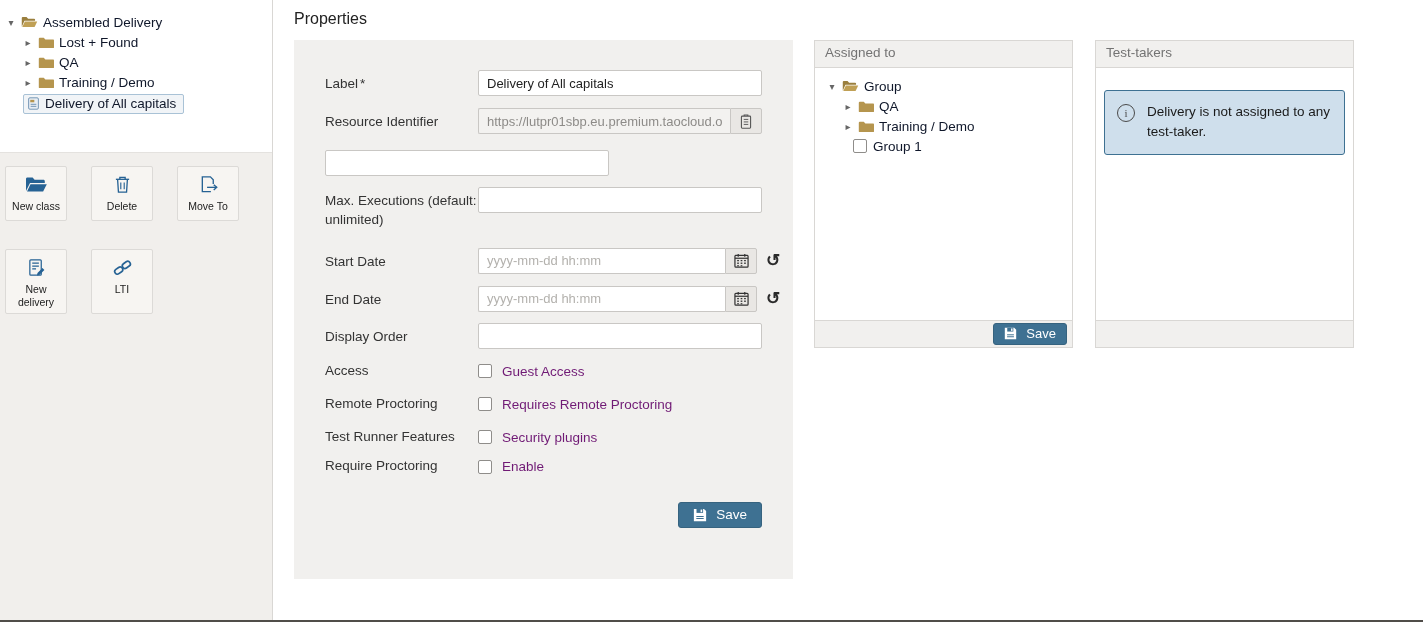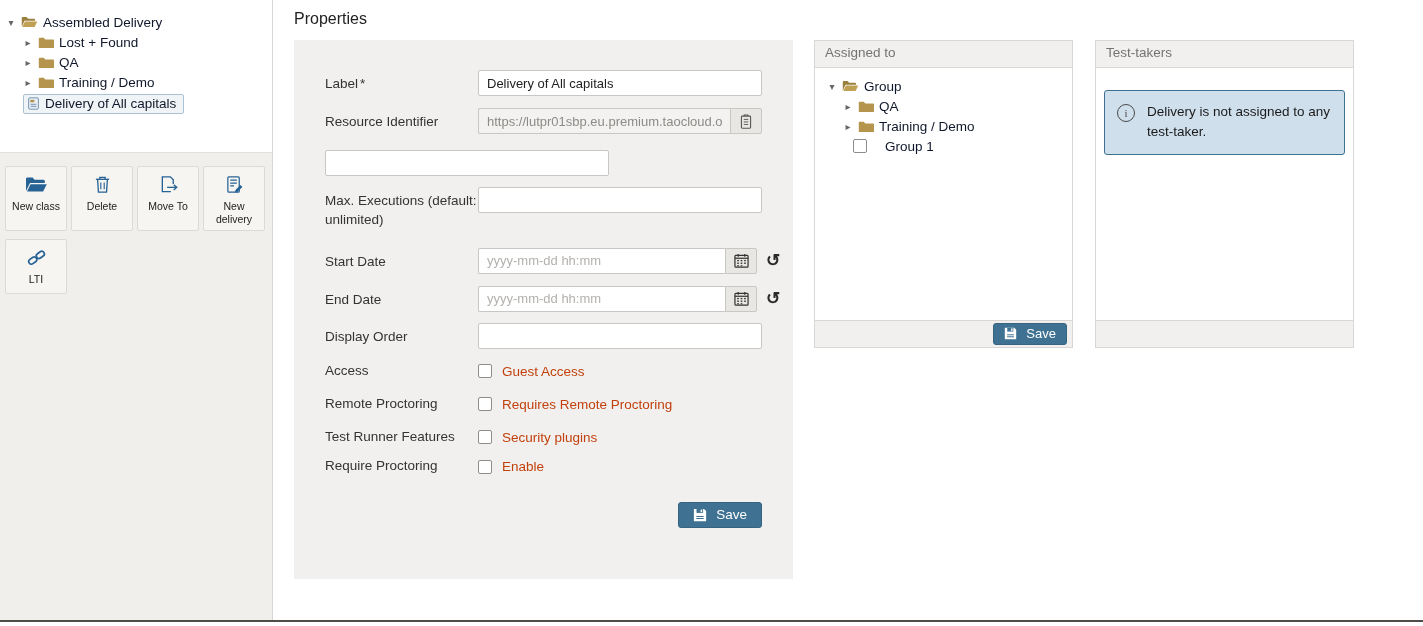--- a/index.html
+++ b/index.html
@@ -10,21 +10,21 @@
   .sidebar{position:absolute;left:0;top:0;width:273px;height:621px;background:#f1efec;border-right:1px solid #d9d7d4;}
   .tree-panel{background:#fff;height:153px;padding:12px 8px 8px 6px;border-bottom:1px solid #e4e2df;}
   .tree-row{display:flex;align-items:center;gap:5px;height:20px;cursor:pointer;white-space:nowrap;}
   .tree-row.lvl1{margin-left:17px;}
   .caret{width:10px;font-size:10px;color:#666;text-align:center;flex:none;}
   .tree-label{color:#0f172a;}
   .tree-selected{display:inline-flex;align-items:center;gap:5px;border:1px solid #a9c2d6;background:#f1f4f7;
     border-radius:2px;padding:1px 7px 2px 3px;margin-left:17px;margin-top:2px;cursor:pointer;}
   .icn{display:block;flex:none;}
 
-  .actions{padding:13px 3px 0 3px;display:flex;flex-wrap:wrap;align-content:flex-start;}
+  .actions{padding:13px 3px 0 3px;display:flex;flex-wrap:wrap;align-content:flex-start;gap:20px;}
   .action-btn{width:62px;min-height:55px;margin:0 2px 8px 2px;background:#f7f5f2;border:1px solid #dcdad7;
     border-radius:2px;display:flex;flex-direction:column;align-items:center;justify-content:flex-start;
     padding:8px 2px 4px;cursor:pointer;font-family:inherit;}
   .action-btn .lbl{font-size:10.5px;color:#222;margin-top:6px;line-height:1.25;text-align:center;}
 
   
   .page-title{position:absolute;left:294px;top:10px;font-size:16px;color:#222;}
   .form-panel{position:absolute;left:294px;top:40px;width:499px;height:539px;background:#f1f0ee;padding:30px 31px 0 31px;}
   .form-row{display:flex;margin-bottom:12px;}
   .form-label{width:153px;flex:none;color:#333;padding-top:5px;line-height:1.4;}
@@ -37,37 +37,37 @@
   .addon-btn{width:32px;height:26px;background:#e9e7e4;border:1px solid #c9c7c4;border-radius:0 2px 2px 0;
     display:flex;align-items:center;justify-content:center;cursor:pointer;padding:0;}
   .date-group .txt-input{width:247px;border-right:none;border-radius:2px 0 0 2px;}
   .txt-input::placeholder{color:#b3b1ad;}
   .reset{font-size:17px;color:#2a2a2a;margin-left:9px;align-self:center;line-height:1;cursor:pointer;font-weight:bold;}
   .cb-row{margin-bottom:14px;align-items:center;}
   .cb-row .form-label{padding-top:0;}
   .cb-field{display:flex;align-items:center;gap:10px;}
   input[type=checkbox]{appearance:none;-webkit-appearance:none;width:14px;height:14px;border:1px solid #8f8d8a;
     border-radius:2px;background:#fff;margin:0;cursor:pointer;flex:none;}
-  .cb-label{color:#c2410c;}
+  .cb-label{color:#701a75;}
   .save-row{display:flex;justify-content:flex-end;margin-top:26px;}
   .save-btn{display:inline-flex;align-items:center;gap:9px;background:#3e7192;color:#fff;border:1px solid #36637f;
     border-radius:3px;padding:4px 14px 5px;font-size:13.5px;font-family:inherit;cursor:pointer;}
   .save-btn.small{padding:2px 10px 3px;font-size:13px;}
 
   
   .panel{position:absolute;top:40px;background:#fff;border:1px solid #d9d7d4;display:flex;flex-direction:column;}
   .panel-header{background:#f1f0ee;border-bottom:1px solid #d9d7d4;padding:4px 10px;height:27px;color:#737373;}
   .panel-body{flex:1;padding:12px 8px;}
   .panel-footer{background:#f1f0ee;border-top:1px solid #d9d7d4;height:27px;display:flex;justify-content:flex-end;
     align-items:center;padding:0 5px;}
   #assigned-panel{left:814px;width:259px;height:308px;}
   #testtakers-panel{left:1095px;width:259px;height:308px;}
   .assigned-tree{padding-left:12px;padding-top:8px;}
   .assigned-tree .tree-row.lvl1{margin-left:16px;}
-  .assigned-tree .cbrow{display:flex;align-items:center;gap:18px;height:20px;margin-left:26px;cursor:pointer;}
+  .assigned-tree .cbrow{display:flex;align-items:center;gap:6px;height:20px;margin-left:26px;cursor:pointer;}
 
   .info-box{margin:10px 0 0 0;background:#cfdfec;border:1px solid #3e7192;border-radius:3px;
     padding:11px 12px;display:flex;gap:12px;align-items:flex-start;}
   .info-icon{width:18px;height:18px;border:1px solid #4a4a4a;border-radius:50%;color:#4a4a4a;flex:none;
     display:flex;align-items:center;justify-content:center;font-size:11px;font-family:"Liberation Serif",serif;margin-top:2px;}
   .info-text{color:#1a1a1a;line-height:1.5;}
 
   .bottom-rule{position:absolute;left:0;top:620px;width:1423px;height:2px;background:#504d49;}
 </style>
 </head>

